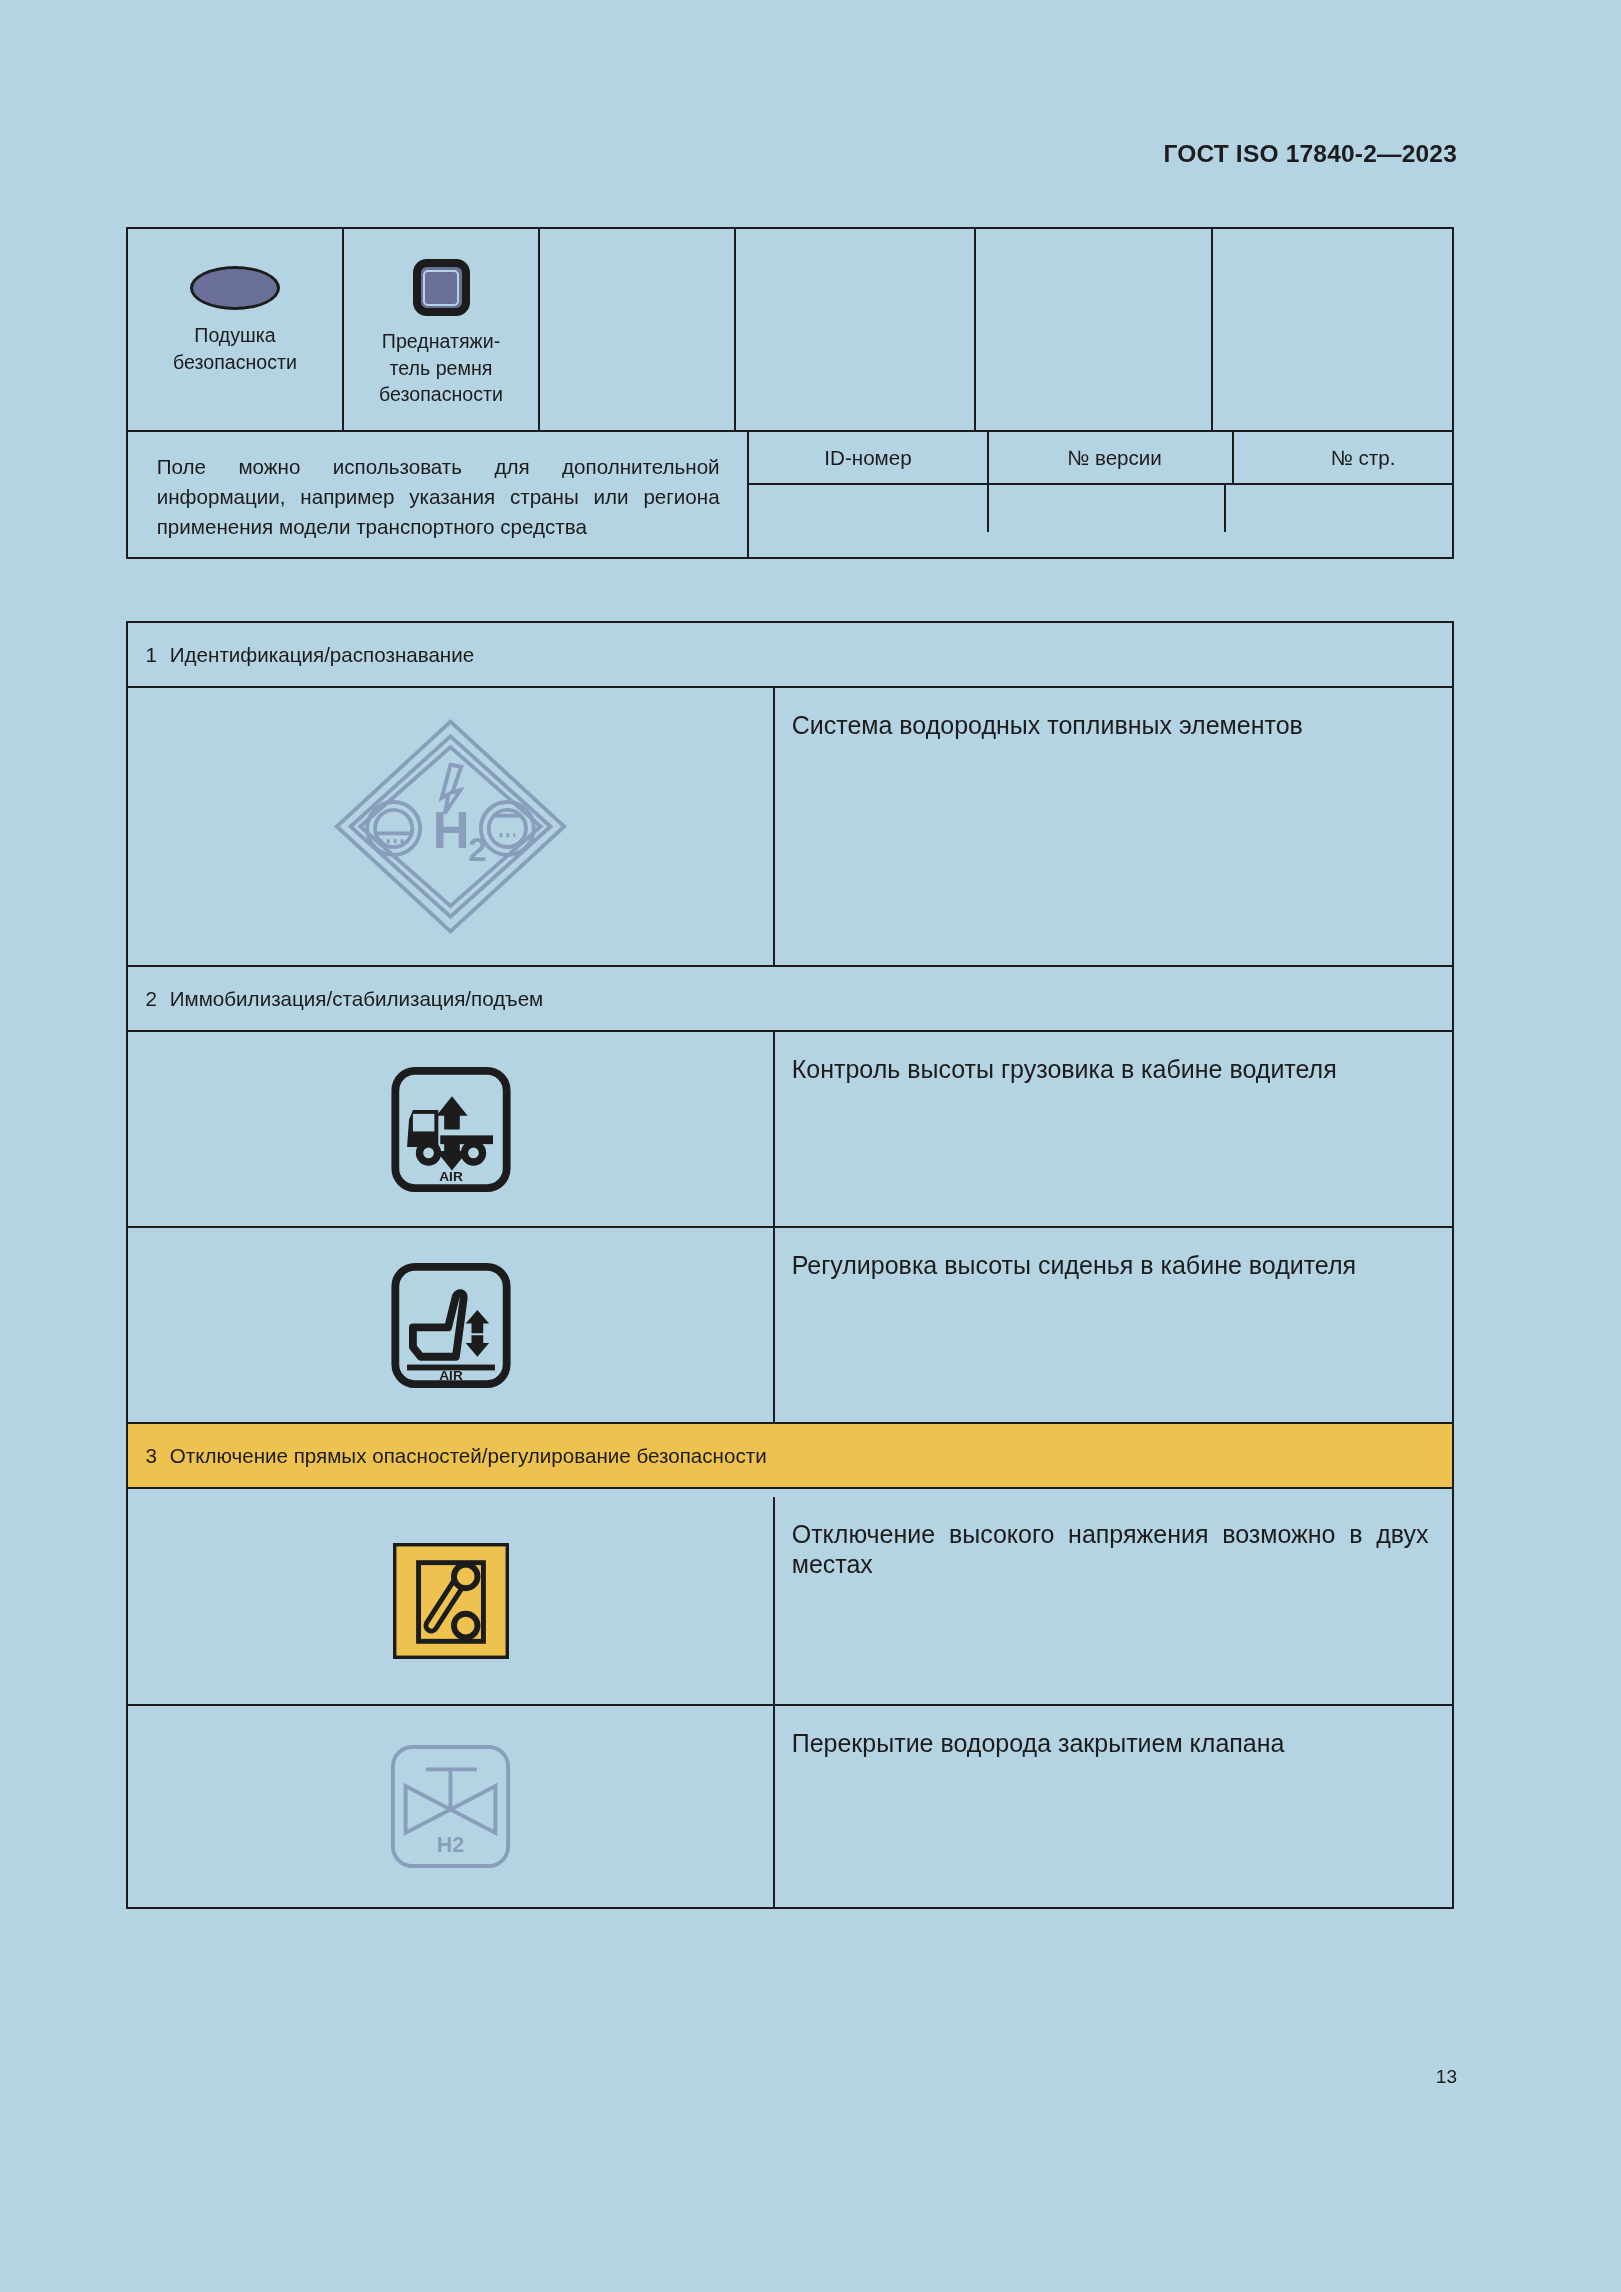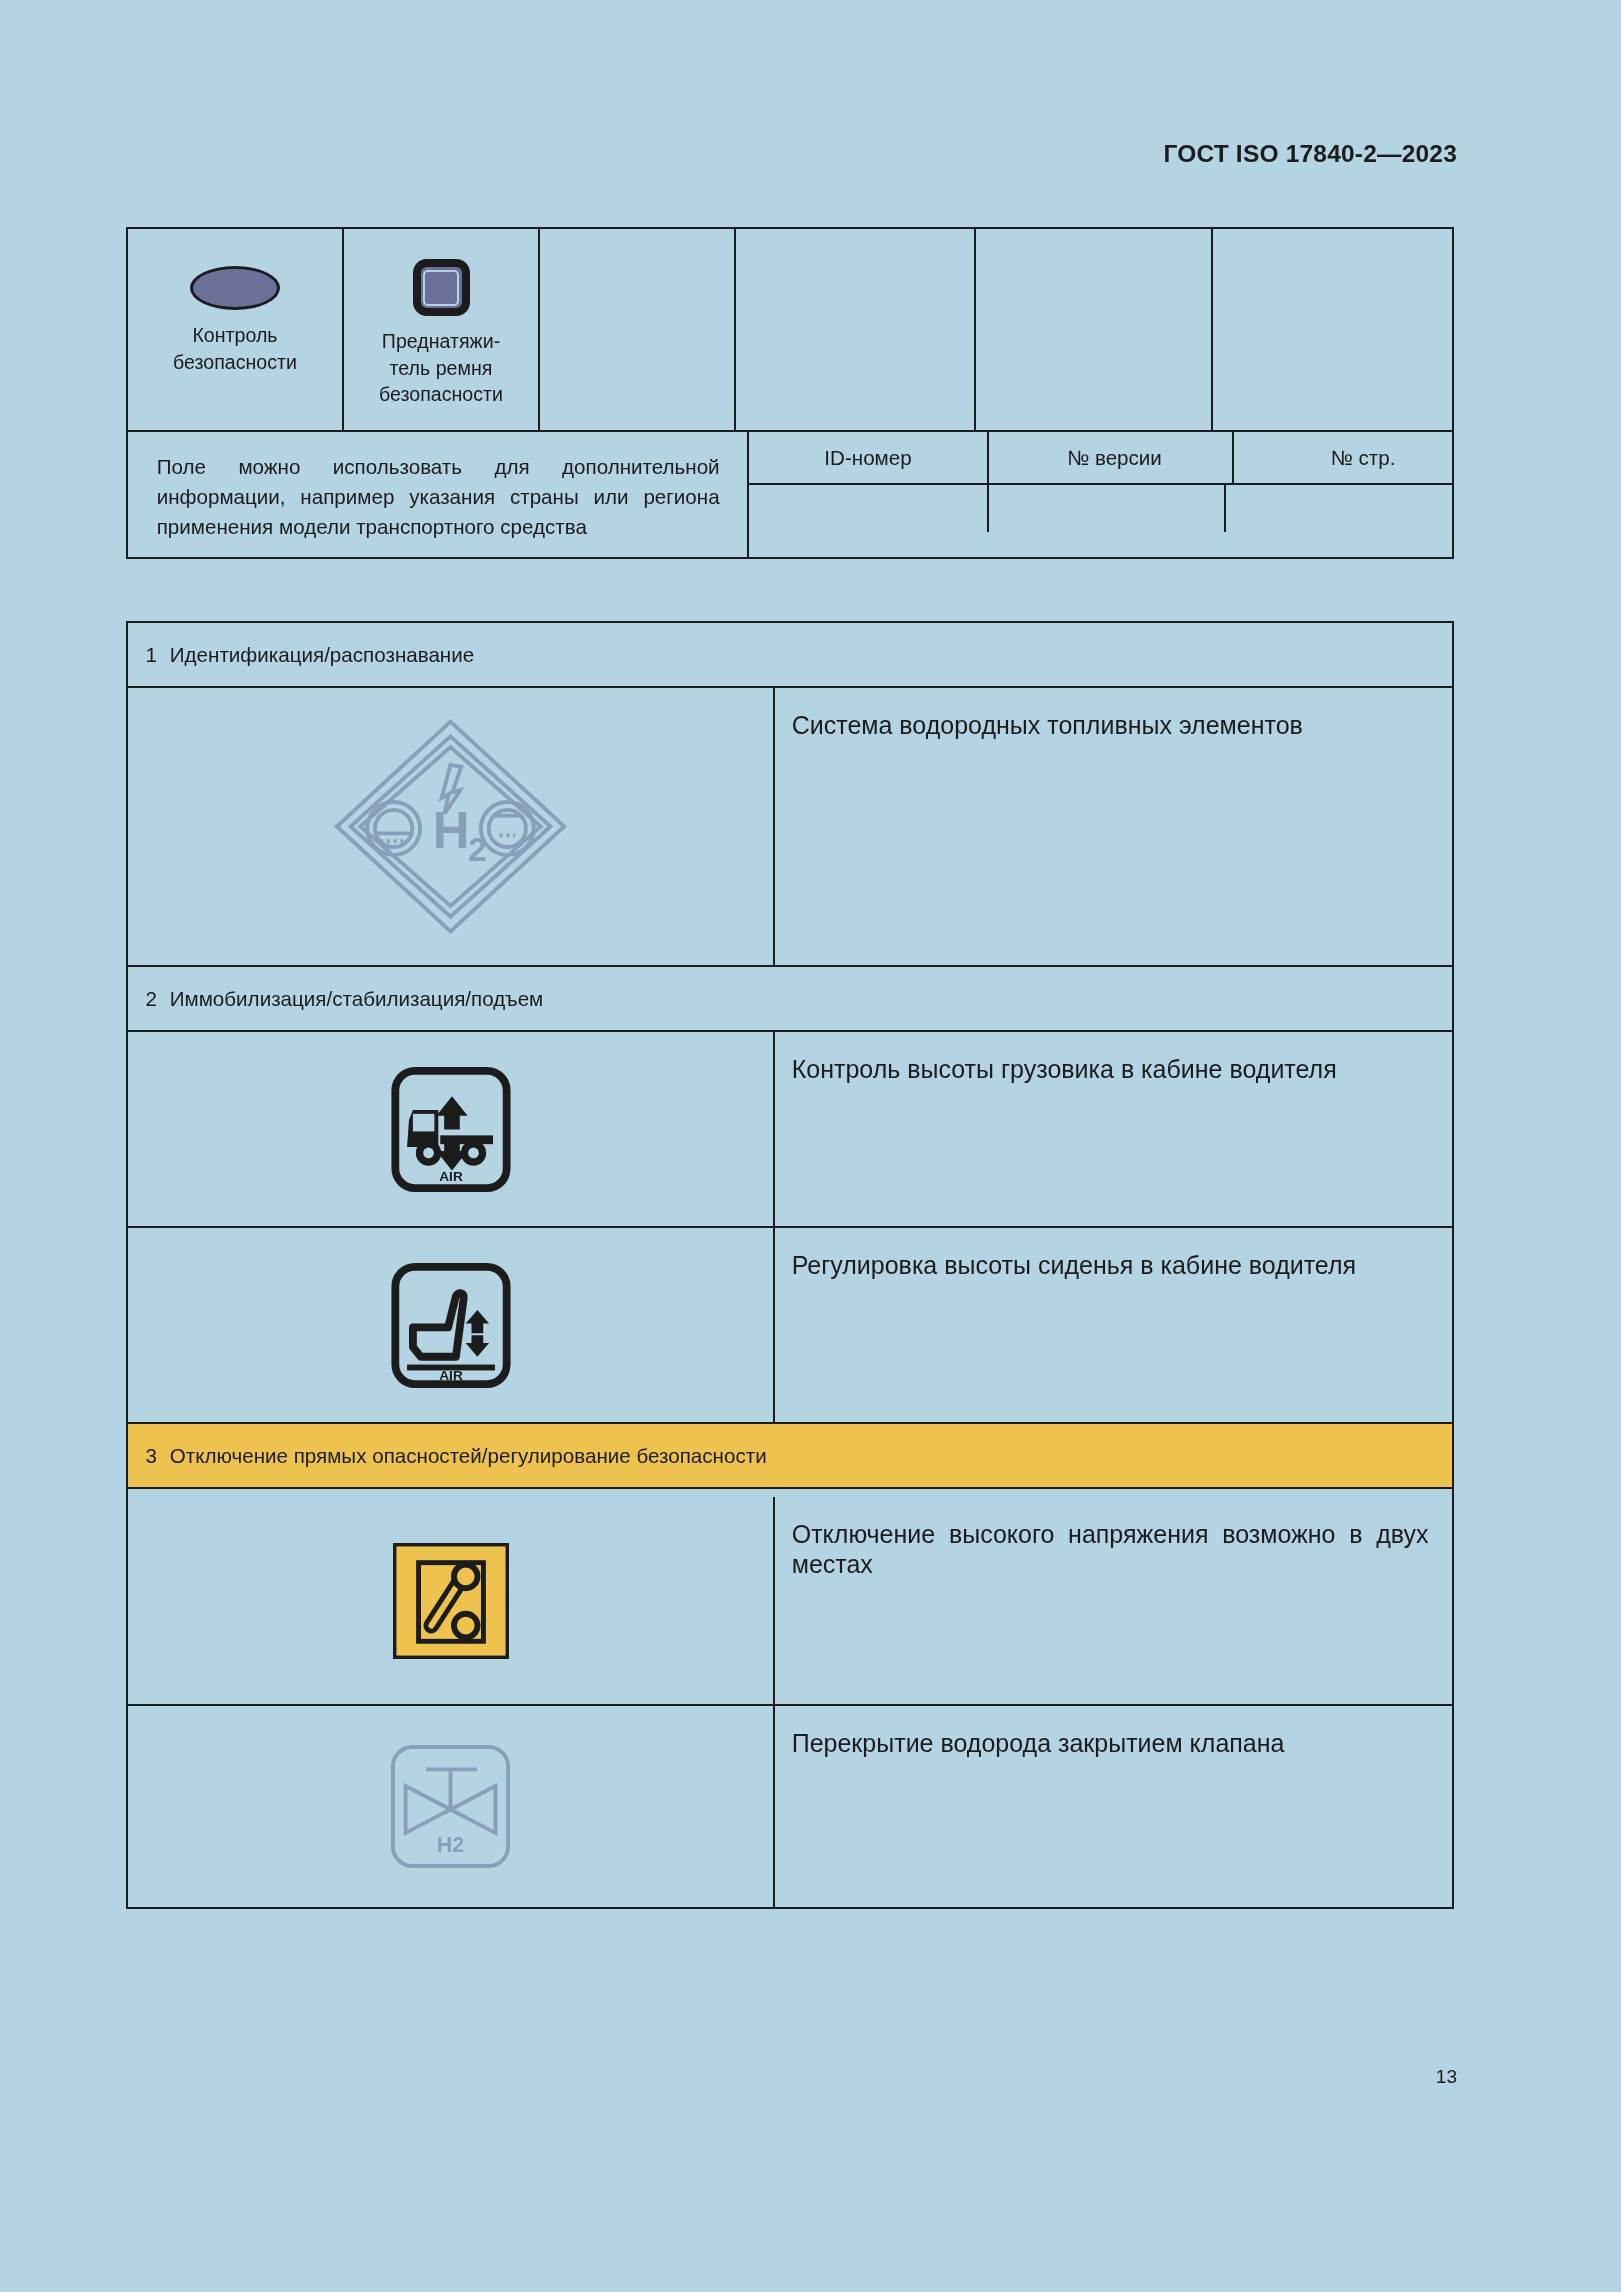--- a/index.html
+++ b/index.html
@@ -206,21 +206,21 @@
 
   <div class="doc-header">ГОСТ ISO 17840-2—2023</div>
 
   <div class="table1">
 
     <div class="t1-row-icons">
 
       <div class="t1-cell t1-c1">
         <div class="airbag-icon"></div>
         <div class="icon-caption">
-          <div>Контроль</div>
+          <div>Подушка</div>
           <div>безопасности</div>
         </div>
       </div>
 
       <div class="t1-cell t1-c2">
         <div class="pretensioner-icon"></div>
         <div class="icon-caption">
           <div>Преднатяжи-</div>
           <div>тель ремня</div>
           <div>безопасности</div>

